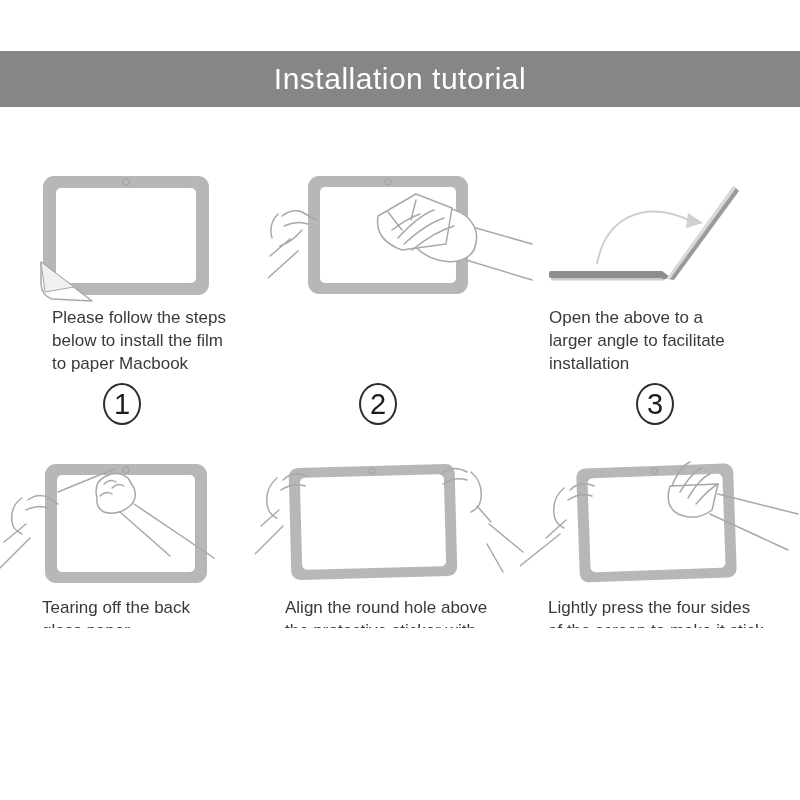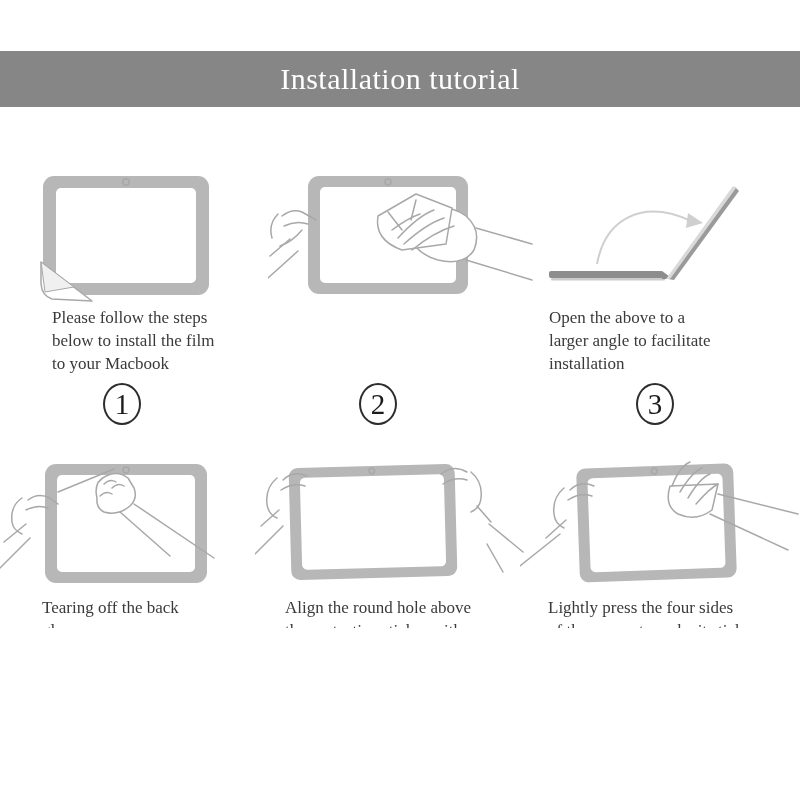--- a/index.html
+++ b/index.html
@@ -5,21 +5,21 @@
   :root{
     --header_bg:#868686;
     --frame:#b7b7b7;
     --line:#a8a8a8;
     --dark:#8d8d8d;
     --ink:#3a3a3a;
     --circle:#2d2d2d;
   }
   *{margin:0;padding:0;box-sizing:border-box;}
   html,body{width:800px;height:800px;background:#fff;font-family:"Liberation Sans",sans-serif;}
-  .page{position:relative;width:800px;height:628px;background:#fff;overflow:hidden;font-family:Liberation Serif, serif;}
+  .page{position:relative;width:800px;height:628px;background:#fff;overflow:hidden;}
   .header{position:absolute;left:0;top:51px;width:800px;height:56px;background:var(--header_bg);
           display:flex;align-items:center;justify-content:center;}
   .header h1{color:#fff;font-size:30px;font-weight:400;letter-spacing:0.5px;}
   .illu{position:absolute;}
   .caption{position:absolute;font-size:17px;line-height:23px;color:var(--ink);white-space:pre-line;}
   .num{position:absolute;width:38px;height:42px;border:2px solid var(--circle);border-radius:50%;
        display:flex;align-items:center;justify-content:center;font-size:29px;color:#1c1c1c;}
   svg{display:block;}
   .ln{fill:none;stroke:var(--line);stroke-width:1.5;stroke-linecap:round;stroke-linejoin:round;}
   .palm{fill:#fff;stroke:var(--line);stroke-width:1.5;stroke-linecap:round;stroke-linejoin:round;}
@@ -37,21 +37,21 @@
     <svg width="180" height="130" viewBox="0 0 180 130">
       <rect x="5" y="4" width="166" height="119" rx="11" style="fill:var(--frame)"></rect>
       <rect x="18" y="16" width="140" height="95" rx="5" fill="#fff"></rect>
       <circle cx="88" cy="10" r="3.2" fill="#fff" class="ln"></circle>
       <path d="M3,90 L54,129 L14,127 Q4,124 3,112 Z" class="palm"></path>
       <path d="M3,90 L36,115 L7,120 Z" fill="#f0f0f0" style="stroke:var(--line)" stroke-width="1"></path>
     </svg>
   </div>
   <div class="caption" style="left:52px;top:306px;width:205px;">Please follow the steps
 below to install the film
-to your Macbook</div>
+to paper Macbook</div>
   <div class="num" style="left:103px;top:383px;">1</div>
 
   <div class="illu" style="left:268px;top:168px;">
     <svg width="265" height="140" viewBox="0 0 265 140">
       <rect x="40" y="8" width="160" height="118" rx="11" style="fill:var(--frame)"></rect>
       <rect x="52" y="19" width="136" height="96" rx="5" fill="#fff"></rect>
       <circle cx="120" cy="14" r="3" fill="#fff" class="ln"></circle>
       <g class="ln">
         <path d="M14,48 Q24,40 34,44 L48,52"></path>
         <path d="M16,58 Q28,52 40,56"></path>

